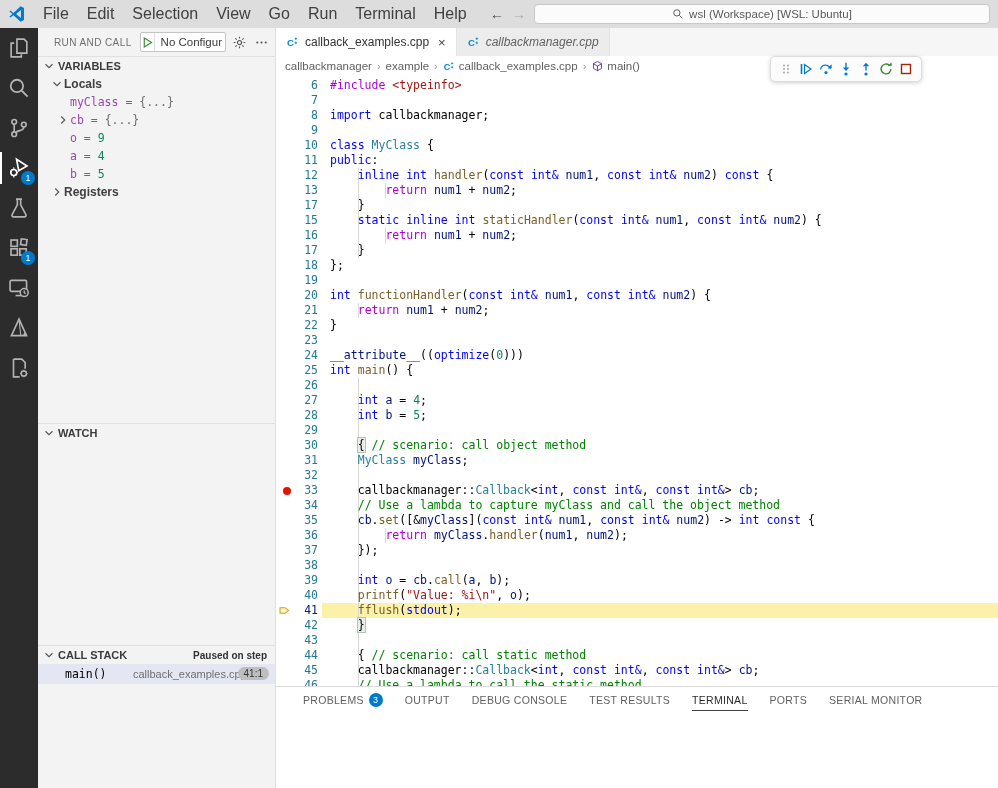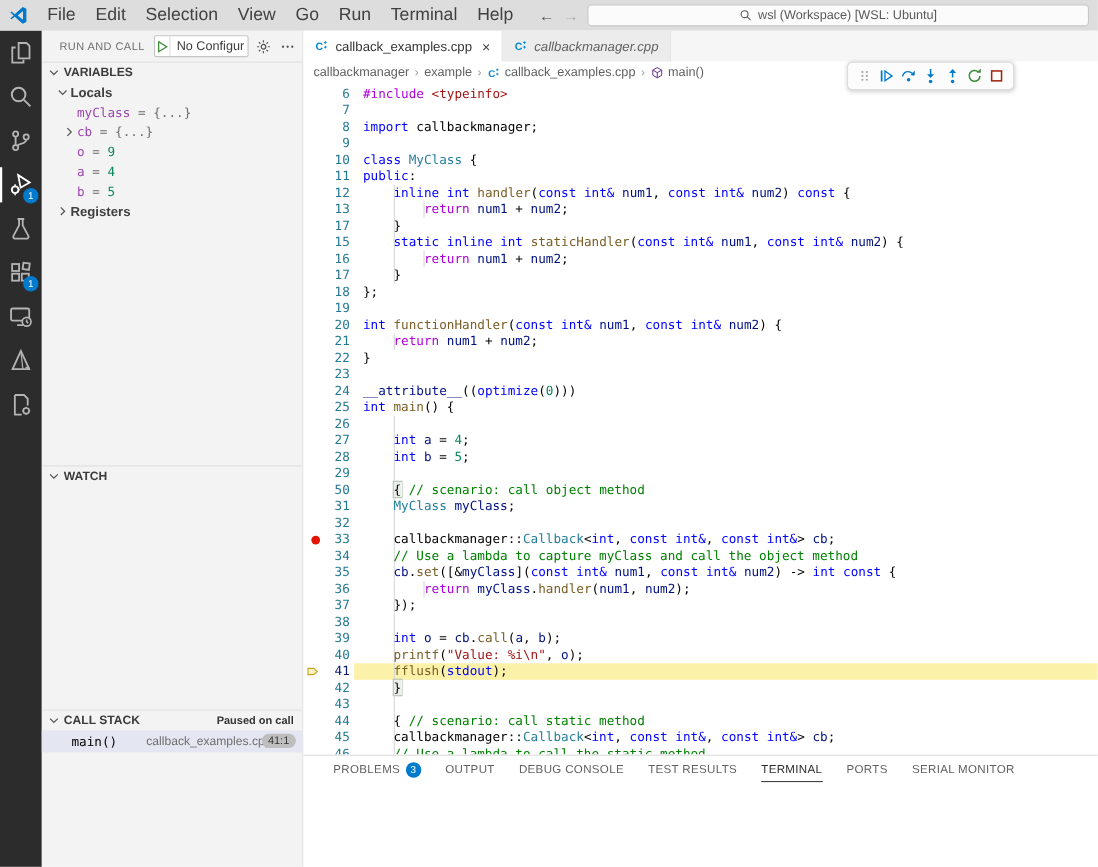--- a/index.html
+++ b/index.html
@@ -278,21 +278,21 @@
       <span>WATCH</span>
     </div>
   </div>
 
   <div class="sb-section sec-callstack">
     <div class="sec-header">
       <svg viewBox="0 0 16 16">
           <path d="M4 6l4 4 4-4" fill="none" stroke="#555" stroke-width="1.3"></path>
         </svg>
       <span>CALL STACK</span>
-      <span class="sec-status">Paused on call</span>
+      <span class="sec-status">Paused on step</span>
     </div>
     <div id="cs-list">
         <div class="cs-row">
           <span class="cs-fn">main()</span>
           <span class="cs-file">callback_examples.cpp</span>
           <span class="cs-pos">41:1</span>
         </div>
       </div>
   </div>
 </div>
@@ -410,21 +410,21 @@
       <div class="line" style="top: 212px;"><span class="lnum">20</span><span class="ltoks"><span style="color: rgb(0, 0, 255);">int</span><span style="color: rgb(0, 0, 0);"> </span><span style="color: rgb(121, 94, 38);">functionHandler</span><span style="color: rgb(0, 0, 0);">(</span><span style="color: rgb(0, 0, 255);">const</span><span style="color: rgb(0, 0, 0);"> </span><span style="color: rgb(0, 0, 255);">int&amp;</span><span style="color: rgb(0, 0, 0);"> </span><span style="color: rgb(0, 16, 128);">num1</span><span style="color: rgb(0, 0, 0);">, </span><span style="color: rgb(0, 0, 255);">const</span><span style="color: rgb(0, 0, 0);"> </span><span style="color: rgb(0, 0, 255);">int&amp;</span><span style="color: rgb(0, 0, 0);"> </span><span style="color: rgb(0, 16, 128);">num2</span><span style="color: rgb(0, 0, 0);">) {</span></span></div>
       <div class="line" style="top: 227px;"><div class="guide" style="left: 81.68px;"></div><span class="lnum">21</span><span class="ltoks"><span style="color: rgb(0, 0, 0);">    </span><span style="color: rgb(175, 0, 219);">return</span><span style="color: rgb(0, 0, 0);"> </span><span style="color: rgb(0, 16, 128);">num1</span><span style="color: rgb(0, 0, 0);"> + </span><span style="color: rgb(0, 16, 128);">num2</span><span style="color: rgb(0, 0, 0);">;</span></span></div>
       <div class="line" style="top: 242px;"><span class="lnum">22</span><span class="ltoks"><span style="color: rgb(0, 0, 0);">}</span></span></div>
       <div class="line" style="top: 257px;"><span class="lnum">23</span><span class="ltoks"></span></div>
       <div class="line" style="top: 272px;"><span class="lnum">24</span><span class="ltoks"><span style="color: rgb(0, 16, 128);">__attribute__</span><span style="color: rgb(0, 0, 0);">((</span><span style="color: rgb(0, 0, 255);">optimize</span><span style="color: rgb(0, 0, 0);">(</span><span style="color: rgb(9, 134, 88);">0</span><span style="color: rgb(0, 0, 0);">)))</span></span></div>
       <div class="line" style="top: 287px;"><span class="lnum">25</span><span class="ltoks"><span style="color: rgb(0, 0, 255);">int</span><span style="color: rgb(0, 0, 0);"> </span><span style="color: rgb(121, 94, 38);">main</span><span style="color: rgb(0, 0, 0);">() {</span></span></div>
       <div class="line" style="top: 302px;"><div class="guide" style="left: 81.68px;"></div><span class="lnum">26</span><span class="ltoks"></span></div>
       <div class="line" style="top: 317px;"><div class="guide" style="left: 81.68px;"></div><span class="lnum">27</span><span class="ltoks"><span style="color: rgb(0, 0, 0);">    </span><span style="color: rgb(0, 0, 255);">int</span><span style="color: rgb(0, 0, 0);"> </span><span style="color: rgb(0, 16, 128);">a</span><span style="color: rgb(0, 0, 0);"> = </span><span style="color: rgb(9, 134, 88);">4</span><span style="color: rgb(0, 0, 0);">;</span></span></div>
       <div class="line" style="top: 332px;"><div class="guide" style="left: 81.68px;"></div><span class="lnum">28</span><span class="ltoks"><span style="color: rgb(0, 0, 0);">    </span><span style="color: rgb(0, 0, 255);">int</span><span style="color: rgb(0, 0, 0);"> </span><span style="color: rgb(0, 16, 128);">b</span><span style="color: rgb(0, 0, 0);"> = </span><span style="color: rgb(9, 134, 88);">5</span><span style="color: rgb(0, 0, 0);">;</span></span></div>
       <div class="line" style="top: 347px;"><div class="guide" style="left: 81.68px;"></div><span class="lnum">29</span><span class="ltoks"></span></div>
-      <div class="line" style="top: 362px;"><div class="guide" style="left: 81.68px;"></div><span class="lnum">50</span><span class="ltoks"><span style="color: rgb(0, 0, 0);">    </span><span class="tok-b" style="color: rgb(0, 0, 0);">{</span><span style="color: rgb(0, 0, 0);"> </span><span style="color: rgb(0, 128, 0);">// scenario: call object method</span></span></div>
+      <div class="line" style="top: 362px;"><div class="guide" style="left: 81.68px;"></div><span class="lnum">30</span><span class="ltoks"><span style="color: rgb(0, 0, 0);">    </span><span class="tok-b" style="color: rgb(0, 0, 0);">{</span><span style="color: rgb(0, 0, 0);"> </span><span style="color: rgb(0, 128, 0);">// scenario: call object method</span></span></div>
       <div class="line" style="top: 377px;"><div class="guide" style="left: 81.68px;"></div><span class="lnum">31</span><span class="ltoks"><span style="color: rgb(0, 0, 0);">    </span><span style="color: rgb(38, 127, 153);">MyClass</span><span style="color: rgb(0, 0, 0);"> </span><span style="color: rgb(0, 16, 128);">myClass</span><span style="color: rgb(0, 0, 0);">;</span></span></div>
       <div class="line" style="top: 392px;"><div class="guide" style="left: 81.68px;"></div><span class="lnum">32</span><span class="ltoks"></span></div>
       <div class="line" style="top: 407px;"><div class="guide" style="left: 81.68px;"></div><div class="bp-dot"></div><span class="lnum">33</span><span class="ltoks"><span style="color: rgb(0, 0, 0);">    callbackmanager::</span><span style="color: rgb(38, 127, 153);">Callback</span><span style="color: rgb(0, 0, 0);">&lt;</span><span style="color: rgb(0, 0, 255);">int</span><span style="color: rgb(0, 0, 0);">, </span><span style="color: rgb(0, 0, 255);">const</span><span style="color: rgb(0, 0, 0);"> </span><span style="color: rgb(0, 0, 255);">int&amp;</span><span style="color: rgb(0, 0, 0);">, </span><span style="color: rgb(0, 0, 255);">const</span><span style="color: rgb(0, 0, 0);"> </span><span style="color: rgb(0, 0, 255);">int&amp;</span><span style="color: rgb(0, 0, 0);">&gt; </span><span style="color: rgb(0, 16, 128);">cb</span><span style="color: rgb(0, 0, 0);">;</span></span></div>
       <div class="line" style="top: 422px;"><div class="guide" style="left: 81.68px;"></div><span class="lnum">34</span><span class="ltoks"><span style="color: rgb(0, 0, 0);">    </span><span style="color: rgb(0, 128, 0);">// Use a lambda to capture myClass and call the object method</span></span></div>
       <div class="line" style="top: 437px;"><div class="guide" style="left: 81.68px;"></div><span class="lnum">35</span><span class="ltoks"><span style="color: rgb(0, 0, 0);">    </span><span style="color: rgb(0, 16, 128);">cb</span><span style="color: rgb(0, 0, 0);">.</span><span style="color: rgb(121, 94, 38);">set</span><span style="color: rgb(0, 0, 0);">([&amp;</span><span style="color: rgb(0, 16, 128);">myClass</span><span style="color: rgb(0, 0, 0);">](</span><span style="color: rgb(0, 0, 255);">const</span><span style="color: rgb(0, 0, 0);"> </span><span style="color: rgb(0, 0, 255);">int&amp;</span><span style="color: rgb(0, 0, 0);"> </span><span style="color: rgb(0, 16, 128);">num1</span><span style="color: rgb(0, 0, 0);">, </span><span style="color: rgb(0, 0, 255);">const</span><span style="color: rgb(0, 0, 0);"> </span><span style="color: rgb(0, 0, 255);">int&amp;</span><span style="color: rgb(0, 0, 0);"> </span><span style="color: rgb(0, 16, 128);">num2</span><span style="color: rgb(0, 0, 0);">) -&gt; </span><span style="color: rgb(0, 0, 255);">int</span><span style="color: rgb(0, 0, 0);"> </span><span style="color: rgb(0, 0, 255);">const</span><span style="color: rgb(0, 0, 0);"> {</span></span></div>
       <div class="line" style="top: 452px;"><div class="guide" style="left: 81.68px;"></div><div class="guide" style="left: 109.36px;"></div><span class="lnum">36</span><span class="ltoks"><span style="color: rgb(0, 0, 0);">        </span><span style="color: rgb(175, 0, 219);">return</span><span style="color: rgb(0, 0, 0);"> </span><span style="color: rgb(0, 16, 128);">myClass</span><span style="color: rgb(0, 0, 0);">.</span><span style="color: rgb(121, 94, 38);">handler</span><span style="color: rgb(0, 0, 0);">(</span><span style="color: rgb(0, 16, 128);">num1</span><span style="color: rgb(0, 0, 0);">, </span><span style="color: rgb(0, 16, 128);">num2</span><span style="color: rgb(0, 0, 0);">);</span></span></div>
       <div class="line" style="top: 467px;"><div class="guide" style="left: 81.68px;"></div><span class="lnum">37</span><span class="ltoks"><span style="color: rgb(0, 0, 0);">    });</span></span></div>
       <div class="line" style="top: 482px;"><div class="guide" style="left: 81.68px;"></div><span class="lnum">38</span><span class="ltoks"></span></div>
       <div class="line" style="top: 497px;"><div class="guide" style="left: 81.68px;"></div><span class="lnum">39</span><span class="ltoks"><span style="color: rgb(0, 0, 0);">    </span><span style="color: rgb(0, 0, 255);">int</span><span style="color: rgb(0, 0, 0);"> </span><span style="color: rgb(0, 16, 128);">o</span><span style="color: rgb(0, 0, 0);"> = </span><span style="color: rgb(0, 16, 128);">cb</span><span style="color: rgb(0, 0, 0);">.</span><span style="color: rgb(121, 94, 38);">call</span><span style="color: rgb(0, 0, 0);">(</span><span style="color: rgb(0, 16, 128);">a</span><span style="color: rgb(0, 0, 0);">, </span><span style="color: rgb(0, 16, 128);">b</span><span style="color: rgb(0, 0, 0);">);</span></span></div>
       <div class="line" style="top: 512px;"><div class="guide" style="left: 81.68px;"></div><span class="lnum">40</span><span class="ltoks"><span style="color: rgb(0, 0, 0);">    </span><span style="color: rgb(121, 94, 38);">printf</span><span style="color: rgb(0, 0, 0);">(</span><span style="color: rgb(163, 21, 21);">"Value: %i\n"</span><span style="color: rgb(0, 0, 0);">, </span><span style="color: rgb(0, 16, 128);">o</span><span style="color: rgb(0, 0, 0);">);</span></span></div>

